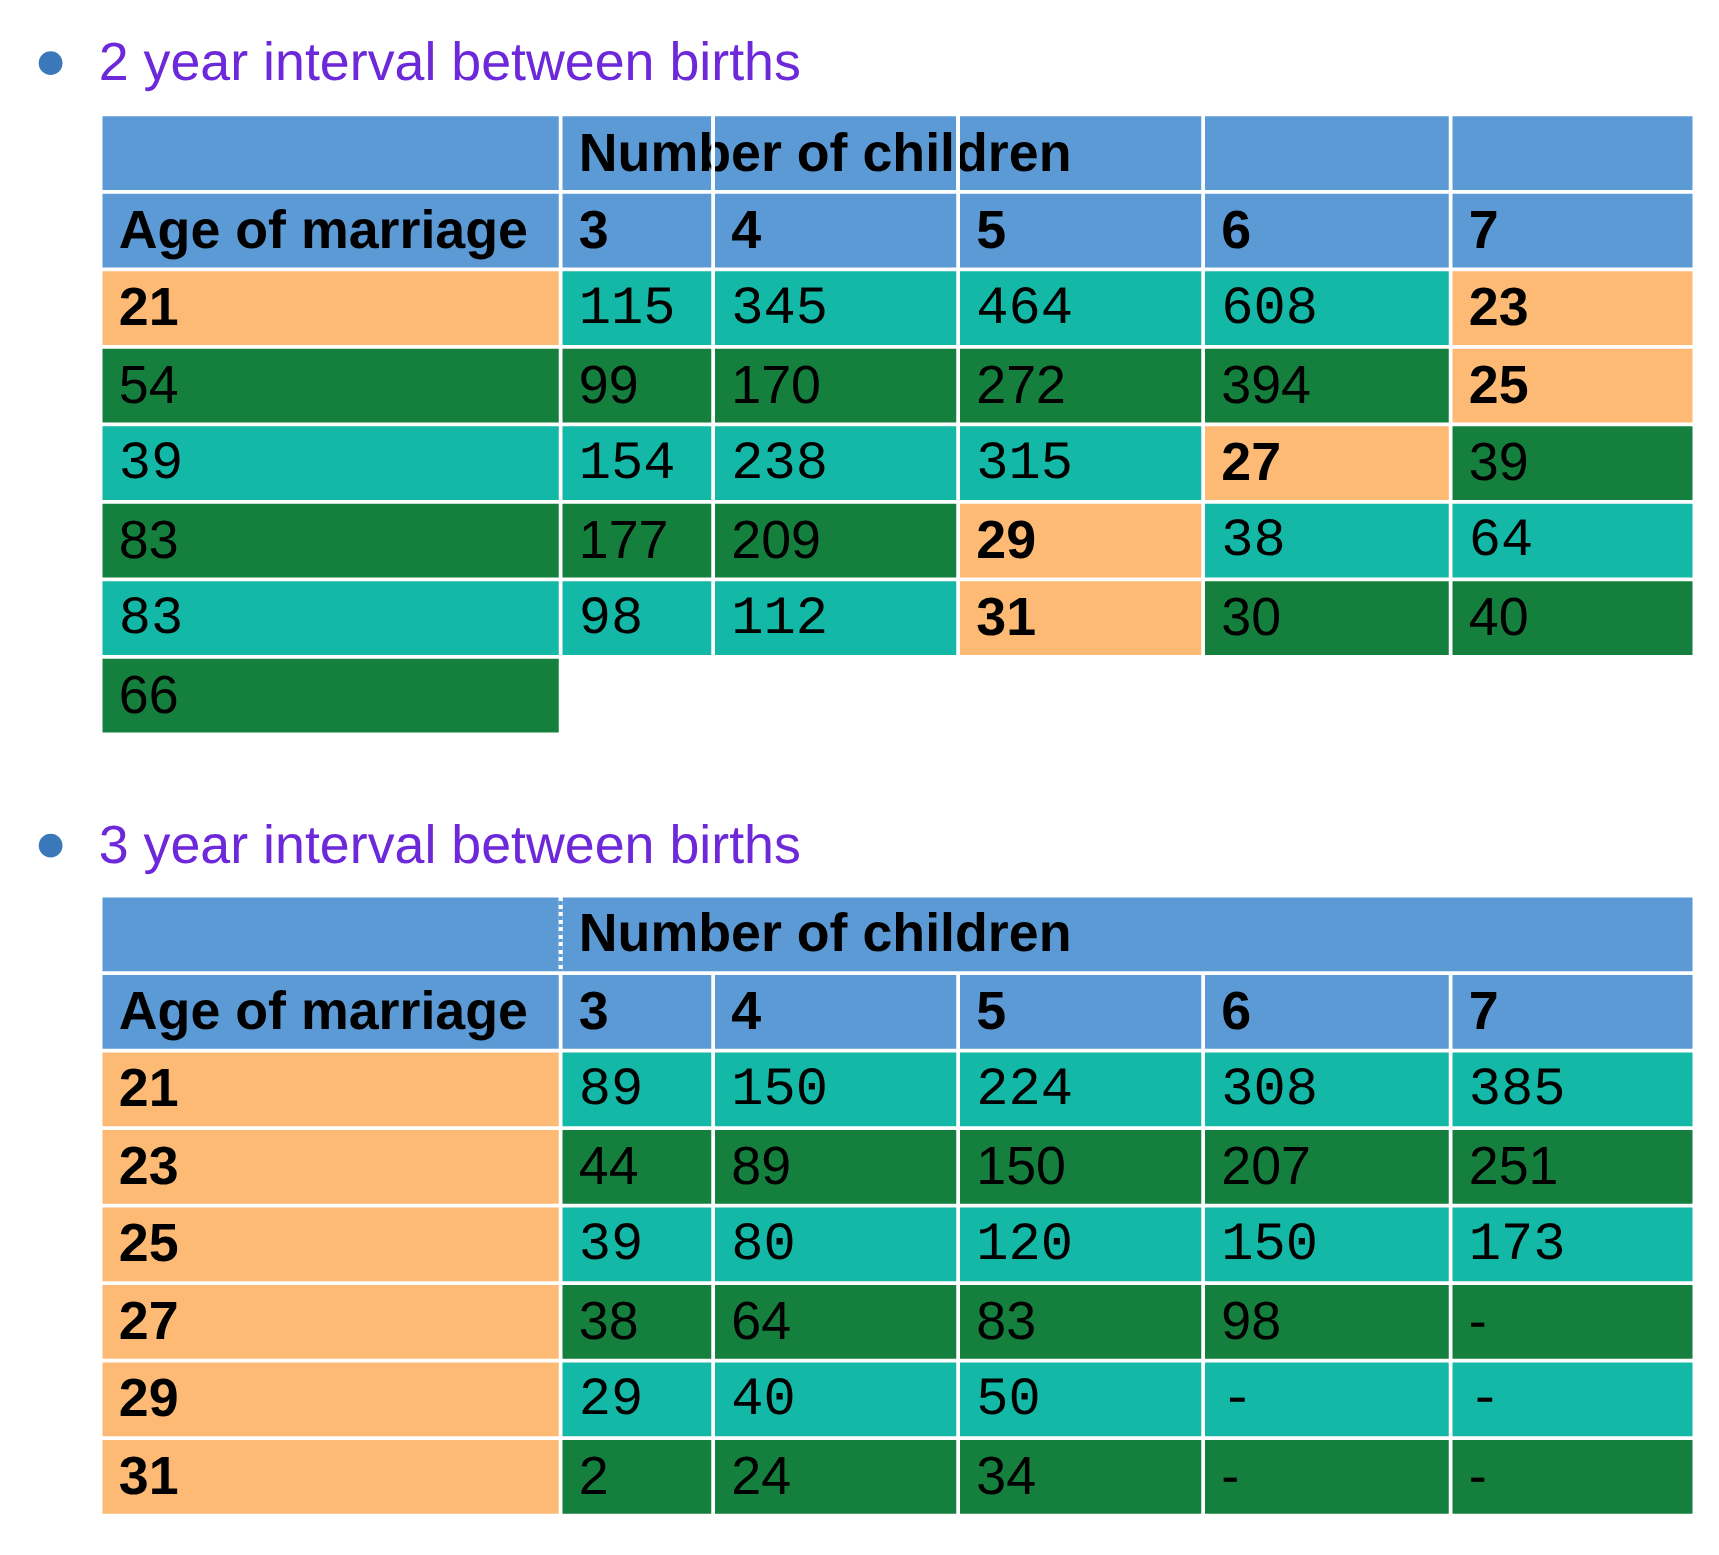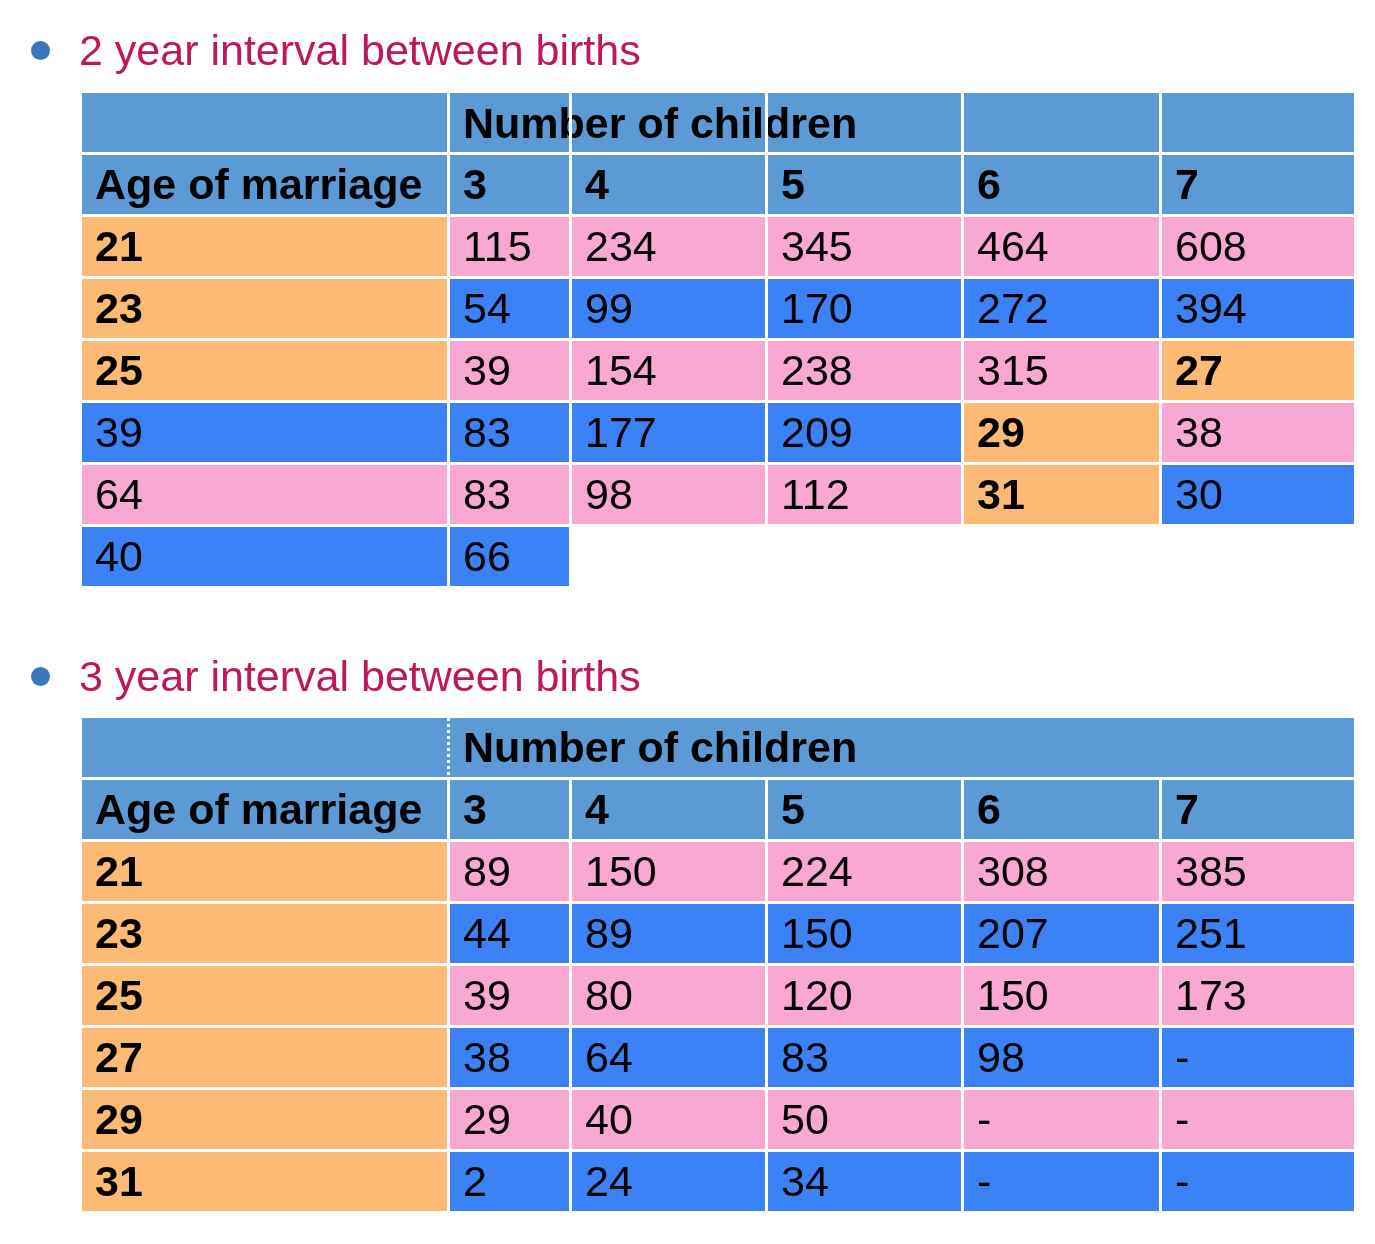--- a/index.html
+++ b/index.html
@@ -25,21 +25,21 @@
   .heading.h2 { top: 650px; }
   .bullet-dot {
     width: 19px; height: 19px;
     border-radius: 50%;
     background: #3a78b9;
     flex: 0 0 auto;
   }
   .heading-text {
     font-size: 43px;
     line-height: 52px;
-    color: #be185d;
+    color: #6d28d9;
     white-space: nowrap;
   }
 
   
   .tbl {
     position: absolute;
     left: 82px;
     display: grid;
     grid-template-columns: 365px 119px 193px 193px 195px 192px;
     grid-auto-rows: 59px;
@@ -51,22 +51,22 @@
 
   .cell {
     display: flex;
     align-items: center;
     padding-left: 13px;
     font-size: 43px;
     white-space: nowrap;
   }
   .hdr  { background: #5b9ad4; font-weight: bold; }
   .lbl  { background: #fdba74; font-weight: bold; }
-  .light{ background: #f9a8d4; }
-  .mid  { background: #3b82f6; }
+  .light{ background: #14b8a6; font-family: Liberation Mono, monospace; }
+  .mid  { background: #15803d; }
 
   
   .group-cell { position: relative; overflow: visible; }
   .group-text {
     position: absolute;
     left: 13px; top: 50%;
     transform: translateY(-50%);
     white-space: nowrap;
     font-weight: bold;
     font-size: 43px;
@@ -113,21 +113,20 @@
 
   <div class="cell hdr">Age of marriage</div>
   <div class="cell hdr">3</div>
   <div class="cell hdr">4</div>
   <div class="cell hdr">5</div>
   <div class="cell hdr">6</div>
   <div class="cell hdr">7</div>
 
   <div class="cell lbl">21</div>
   <div class="cell light">115</div>
-  <div class="cell light">234</div>
   <div class="cell light">345</div>
   <div class="cell light">464</div>
   <div class="cell light">608</div>
 
   <div class="cell lbl">23</div>
   <div class="cell mid">54</div>
   <div class="cell mid">99</div>
   <div class="cell mid">170</div>
   <div class="cell mid">272</div>
   <div class="cell mid">394</div>

